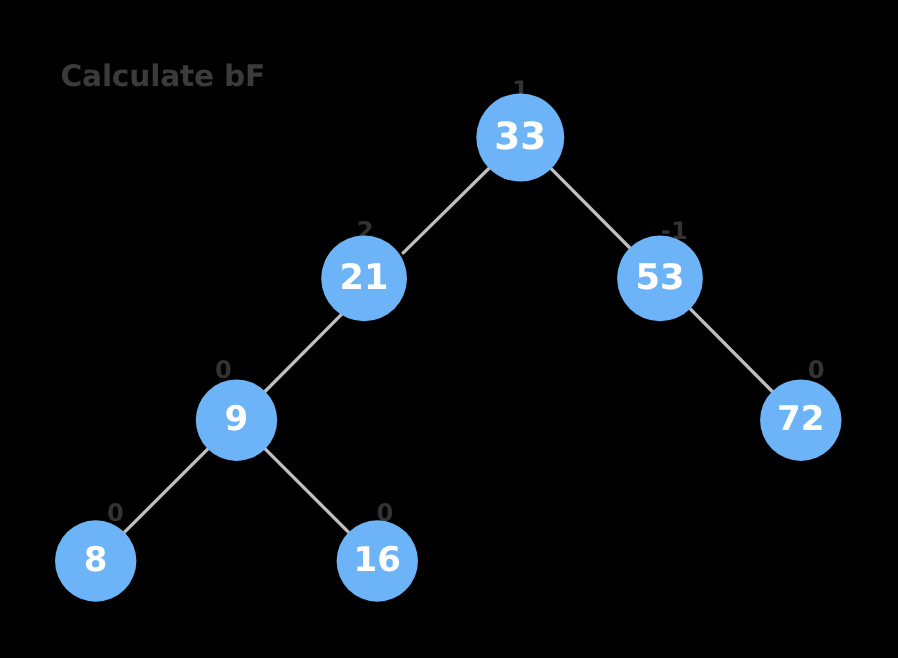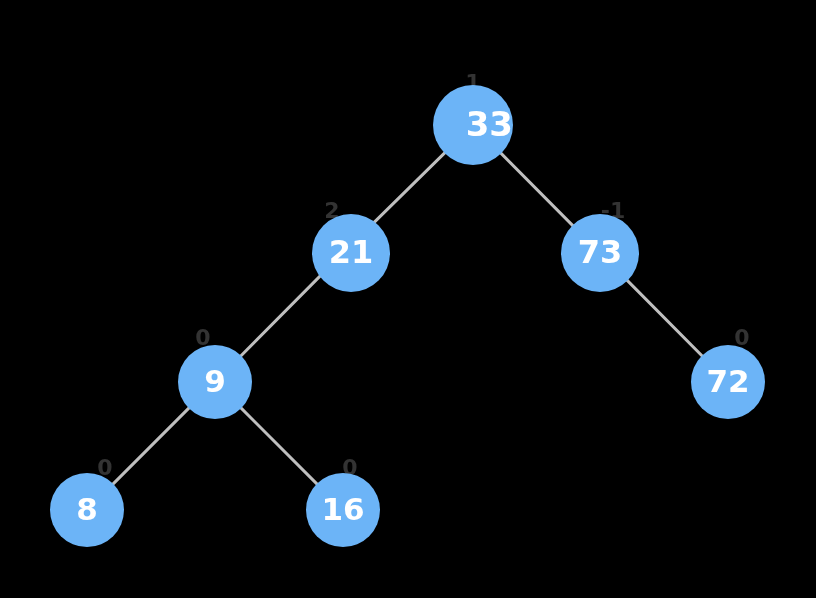--- a/index.html
+++ b/index.html
@@ -67,33 +67,34 @@
 
   <svg id="edges" viewBox="0 0 816 598" xmlns="http://www.w3.org/2000/svg">
       <line x1="448.772728138754" y1="148.8545446018422" x2="366.5147050417976" y2="229.84705965115316" stroke="#bfbfbf" stroke-width="3" stroke-linecap="round"></line>
       <line x1="496.9471655187492" y1="149.13572587716453" x2="576.7571628788611" y2="229.5741484133403" stroke="#bfbfbf" stroke-width="3" stroke-linecap="round"></line>
       <line x1="319.75644798942875" y1="276.42514226065384" x2="236.83485188871845" y2="359.994563330901" stroke="#bfbfbf" stroke-width="3" stroke-linecap="round"></line>
       <line x1="623.2435520105712" y1="276.42514226065384" x2="706.1651481112816" y2="359.994563330901" stroke="#bfbfbf" stroke-width="3" stroke-linecap="round"></line>
       <line x1="193.07968978321702" y1="403.920310216783" x2="108.92031021678298" y2="488.079689783217" stroke="#bfbfbf" stroke-width="3" stroke-linecap="round"></line>
       <line x1="236.92031021678298" y1="403.920310216783" x2="321.079689783217" y2="488.079689783217" stroke="#bfbfbf" stroke-width="3" stroke-linecap="round"></line>
     </svg>
 
+  <div class="title">Calculate bF</div>
 
   <div id="nodes-layer">
       <div class="bf" style="left: 443px; top: 70px; width: 60px; color: rgb(51, 51, 51);">1</div>
-      <div class="node" style="left: 433px; top: 85px; width: 80px; height: 80px; background: rgb(108, 180, 247); color: rgb(255, 255, 255); font-size: 34px; justify-content: flex-end;">
+      <div class="node" style="left: 433px; top: 85px; width: 80px; height: 80px; background: rgb(108, 180, 247); color: rgb(255, 255, 255); font-size: 34px;">
         <span class="node-label">33</span>
       </div>
       <div class="bf" style="left: 302px; top: 198px; width: 60px; color: rgb(51, 51, 51);">2</div>
-      <div class="node" style="left: 312px; top: 214px; width: 78px; height: 78px; background: rgb(108, 180, 247); color: rgb(255, 255, 255); font-size: 32px;">
+      <div class="node" style="left: 292px; top: 214px; width: 78px; height: 78px; background: rgb(108, 180, 247); color: rgb(255, 255, 255); font-size: 32px;">
         <span class="node-label">21</span>
       </div>
       <div class="bf" style="left: 583px; top: 198px; width: 60px; color: rgb(51, 51, 51);">-1</div>
       <div class="node" style="left: 561px; top: 214px; width: 78px; height: 78px; background: rgb(108, 180, 247); color: rgb(255, 255, 255); font-size: 32px;">
-        <span class="node-label">73</span>
+        <span class="node-label">53</span>
       </div>
       <div class="bf" style="left: 173px; top: 325px; width: 60px; color: rgb(51, 51, 51);">0</div>
       <div class="node" style="left: 178px; top: 345px; width: 74px; height: 74px; background: rgb(108, 180, 247); color: rgb(255, 255, 255); font-size: 31px;">
         <span class="node-label">9</span>
       </div>
       <div class="bf" style="left: 712px; top: 325px; width: 60px; color: rgb(51, 51, 51);">0</div>
       <div class="node" style="left: 691px; top: 345px; width: 74px; height: 74px; background: rgb(108, 180, 247); color: rgb(255, 255, 255); font-size: 31px;">
         <span class="node-label">72</span>
       </div>
       <div class="bf" style="left: 75px; top: 455px; width: 60px; color: rgb(51, 51, 51);">0</div>

